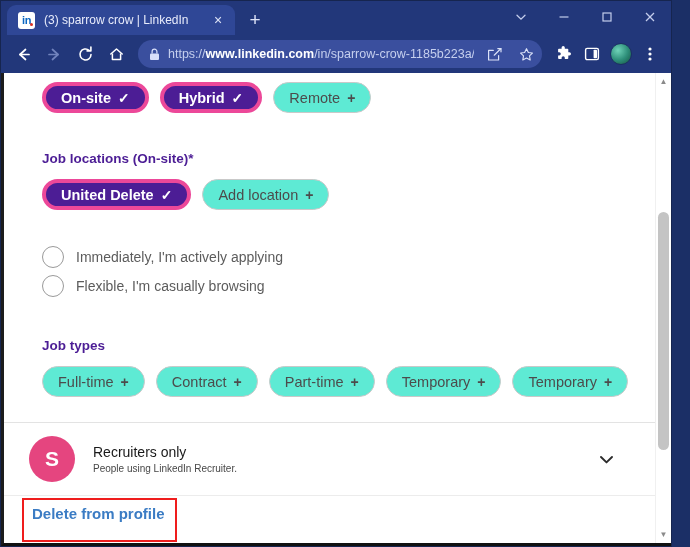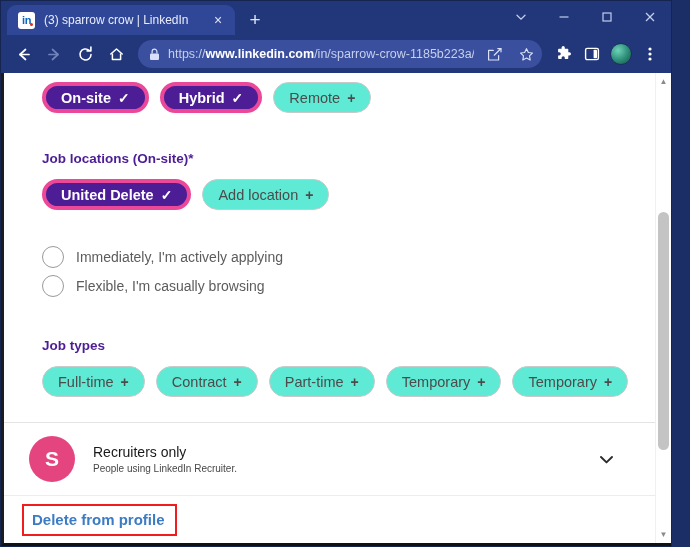--- a/index.html
+++ b/index.html
@@ -262,21 +262,21 @@
   .footer {
     height: 48px;
     border-top: 1px solid #ececec;
     display: flex; align-items: center; justify-content: space-between;
     padding: 0 22px 0 18px;
     background: #ffffff;
     flex: none;
   }
   .delete-wrap {
     border: 2.5px solid #ef1d1d;
-    padding: 5px 10px 6px 8px;
+    padding: 5px 10px 18px 8px;
     display: inline-flex; align-items: center;
   }
   .delete-link {
     font-size: 15px;
     font-weight: 600;
     color: #3b7cc4;
   }
   .save-btn {
     background: #2a7cd6;
     color: #ffffff;

